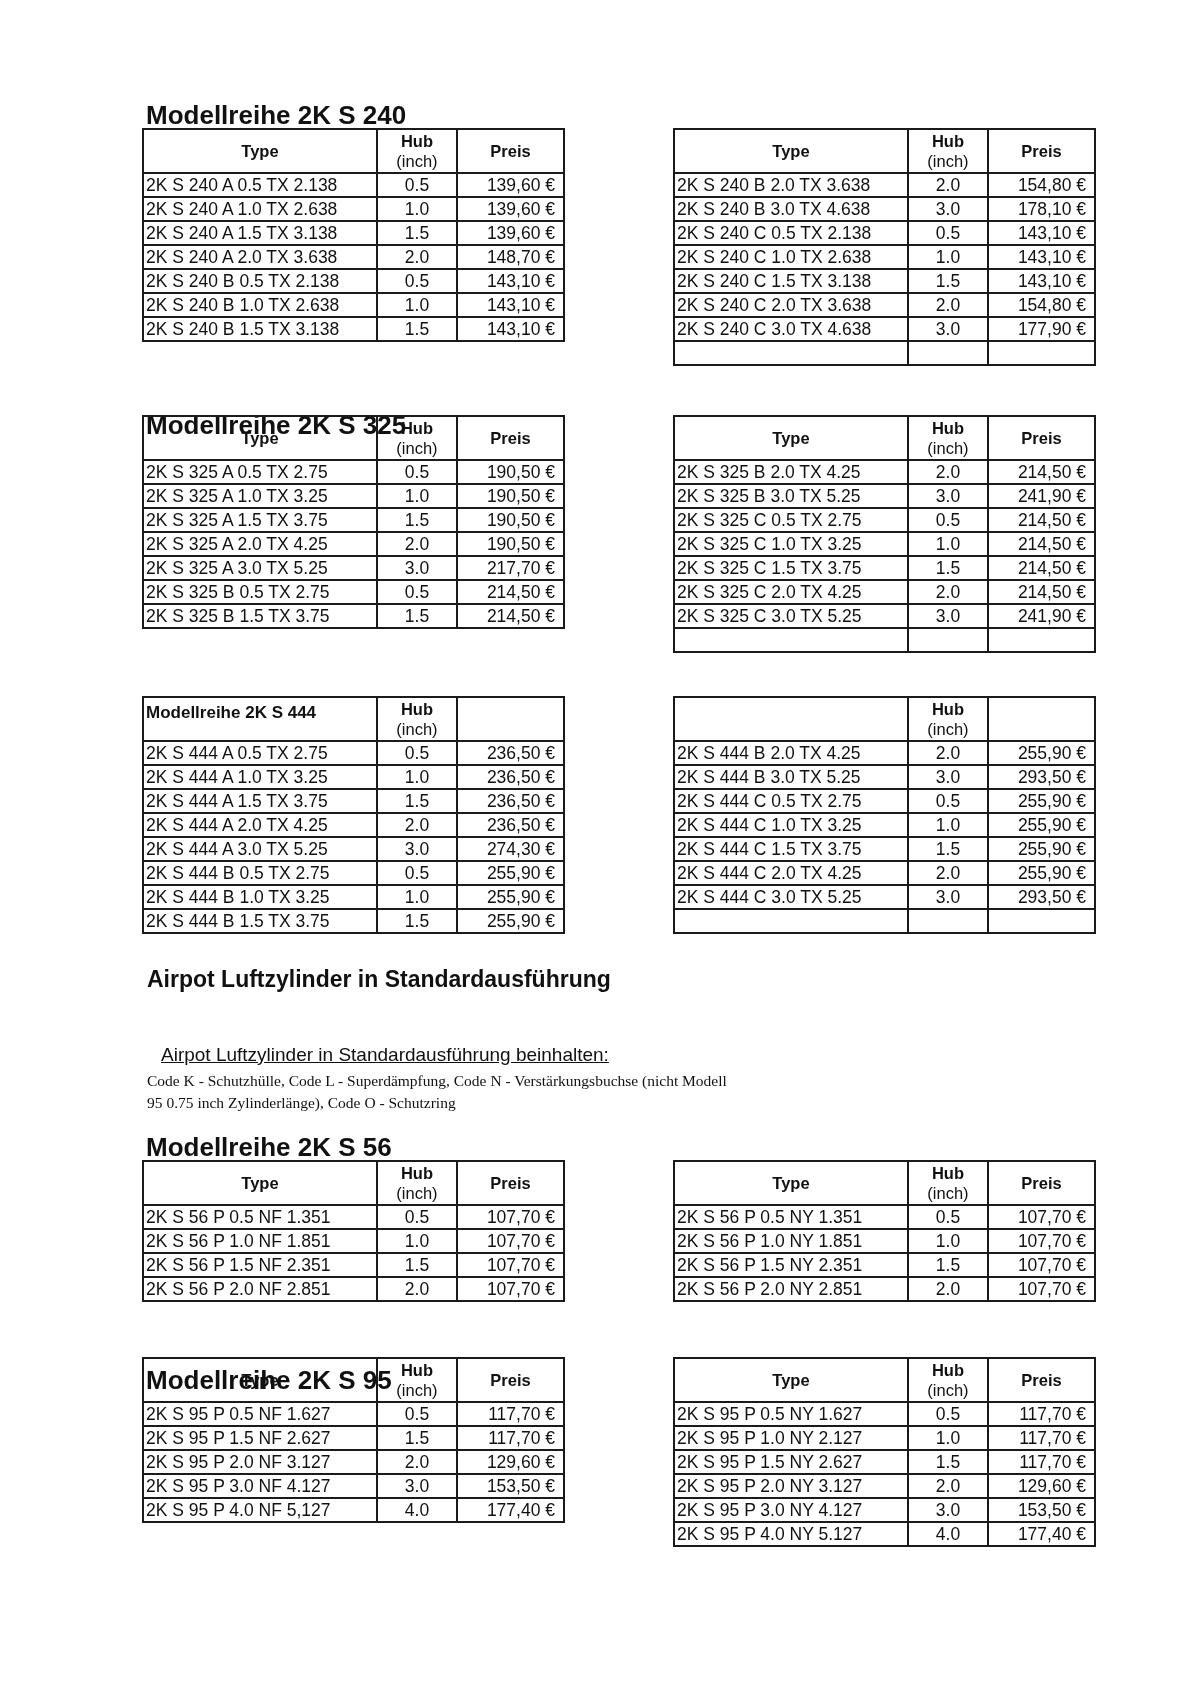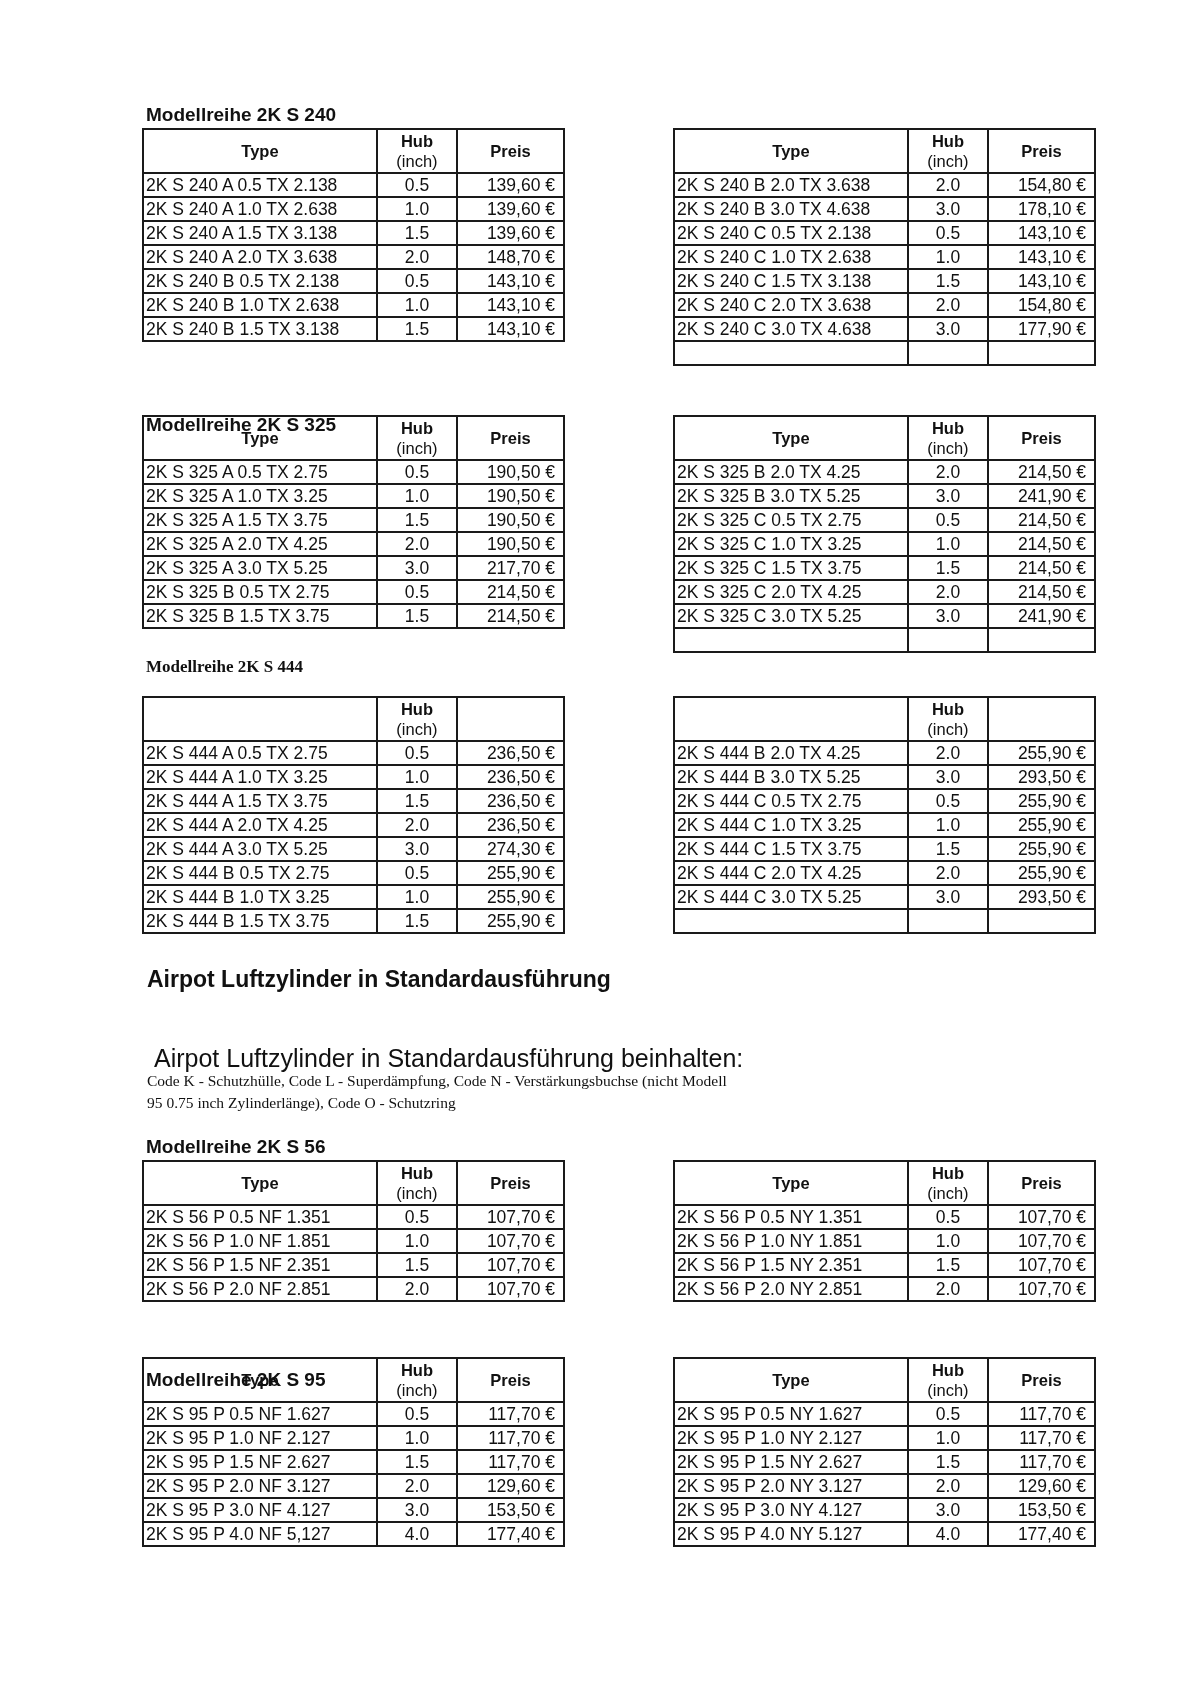--- a/index.html
+++ b/index.html
@@ -1,29 +1,29 @@
 <!DOCTYPE html>
 <html><head>
   <meta charset="utf-8">
   <style>
     html, body { margin: 0; padding: 0; background: #ffffff; }
     body { width: 1190px; height: 1684px; position: relative; font-family: "Liberation Sans", sans-serif; color: #111; overflow: hidden; }
-    .sec-title { position: absolute; left: 146px; font-weight: bold; font-size: 19px; line-height: 22px; white-space: nowrap; }
+    .sec-title { position: absolute; left: 146px; font-weight: bold; font-size: 26px; line-height: 22px; white-space: nowrap; }
     .sec-title.small { font-size: 17px; }
     table.pt { position: absolute; border-collapse: collapse; table-layout: fixed; font-size: 17.5px; }
     table.pt td, table.pt th { border: 2px solid #1a1a1a; padding: 0 3px; height: 22px; line-height: 22px; white-space: nowrap; overflow: hidden; }
     table.pt th { font-weight: bold; font-size: 16.5px; height: 42px; line-height: 20px; text-align: center; padding: 0; }
     table.pt td.type { text-align: left; padding-left: 2px; }
     table.pt td.hub { text-align: center; }
     table.pt td.price { text-align: right; padding-right: 8px; }
     col.c-type { width: 234px; }
     col.c-hub { width: 80px; }
     col.c-price { width: 107px; }
     .main-heading { position: absolute; left: 147px; top: 966px; font-size: 23px; font-weight: bold; white-space: nowrap; }
-    .intro { position: absolute; left: 154px; top: 1044px; font-size: 25px; white-space: nowrap; }
+    .intro { position: absolute; left: 161px; top: 1044px; font-size: 19px; white-space: nowrap; text-decoration: underline; }
     .codes { position: absolute; left: 147px; top: 1070px; font-size: 15.5px; line-height: 22px; width: 760px; font-family: Liberation Serif, serif; }
   </style>
 </head>
 <body>
 
 <div class="sec-title" style="top:104px;">Modellreihe 2K S 240</div>
 <table class="pt" style="left:142px; top:128px;">
     <colgroup>
       <col class="c-type">
       <col class="c-hub">
@@ -245,21 +245,21 @@
         <td class="price">241,90 €</td>
       </tr>
       <tr>
         <td class="type"></td>
         <td class="hub"></td>
         <td class="price"></td>
       </tr>
     </tbody>
   </table>
 
-<div class="sec-title small" style="top:656px;font-family:Liberation Serif, serif;">Modellreihe 2K S 444</div>
+<div class="sec-title small" style="top:702px;">Modellreihe 2K S 444</div>
 <table class="pt" style="left:142px; top:696px;">
     <colgroup>
       <col class="c-type">
       <col class="c-hub">
       <col class="c-price">
     </colgroup>
     <thead>
       <tr>
         <th></th>
         <th>
@@ -476,25 +476,20 @@
         <th>Preis</th>
       </tr>
     </thead>
     <tbody>
       <tr>
         <td class="type">2K S 95 P 0.5 NF 1.627</td>
         <td class="hub">0.5</td>
         <td class="price">117,70 €</td>
       </tr>
       <tr>
-        <td class="type">2K S 95 P 1.0 NF 2.127</td>
-        <td class="hub">1.0</td>
-        <td class="price">117,70 €</td>
-      </tr>
-      <tr>
         <td class="type">2K S 95 P 1.5 NF 2.627</td>
         <td class="hub">1.5</td>
         <td class="price">117,70 €</td>
       </tr>
       <tr>
         <td class="type">2K S 95 P 2.0 NF 3.127</td>
         <td class="hub">2.0</td>
         <td class="price">129,60 €</td>
       </tr>
       <tr>

